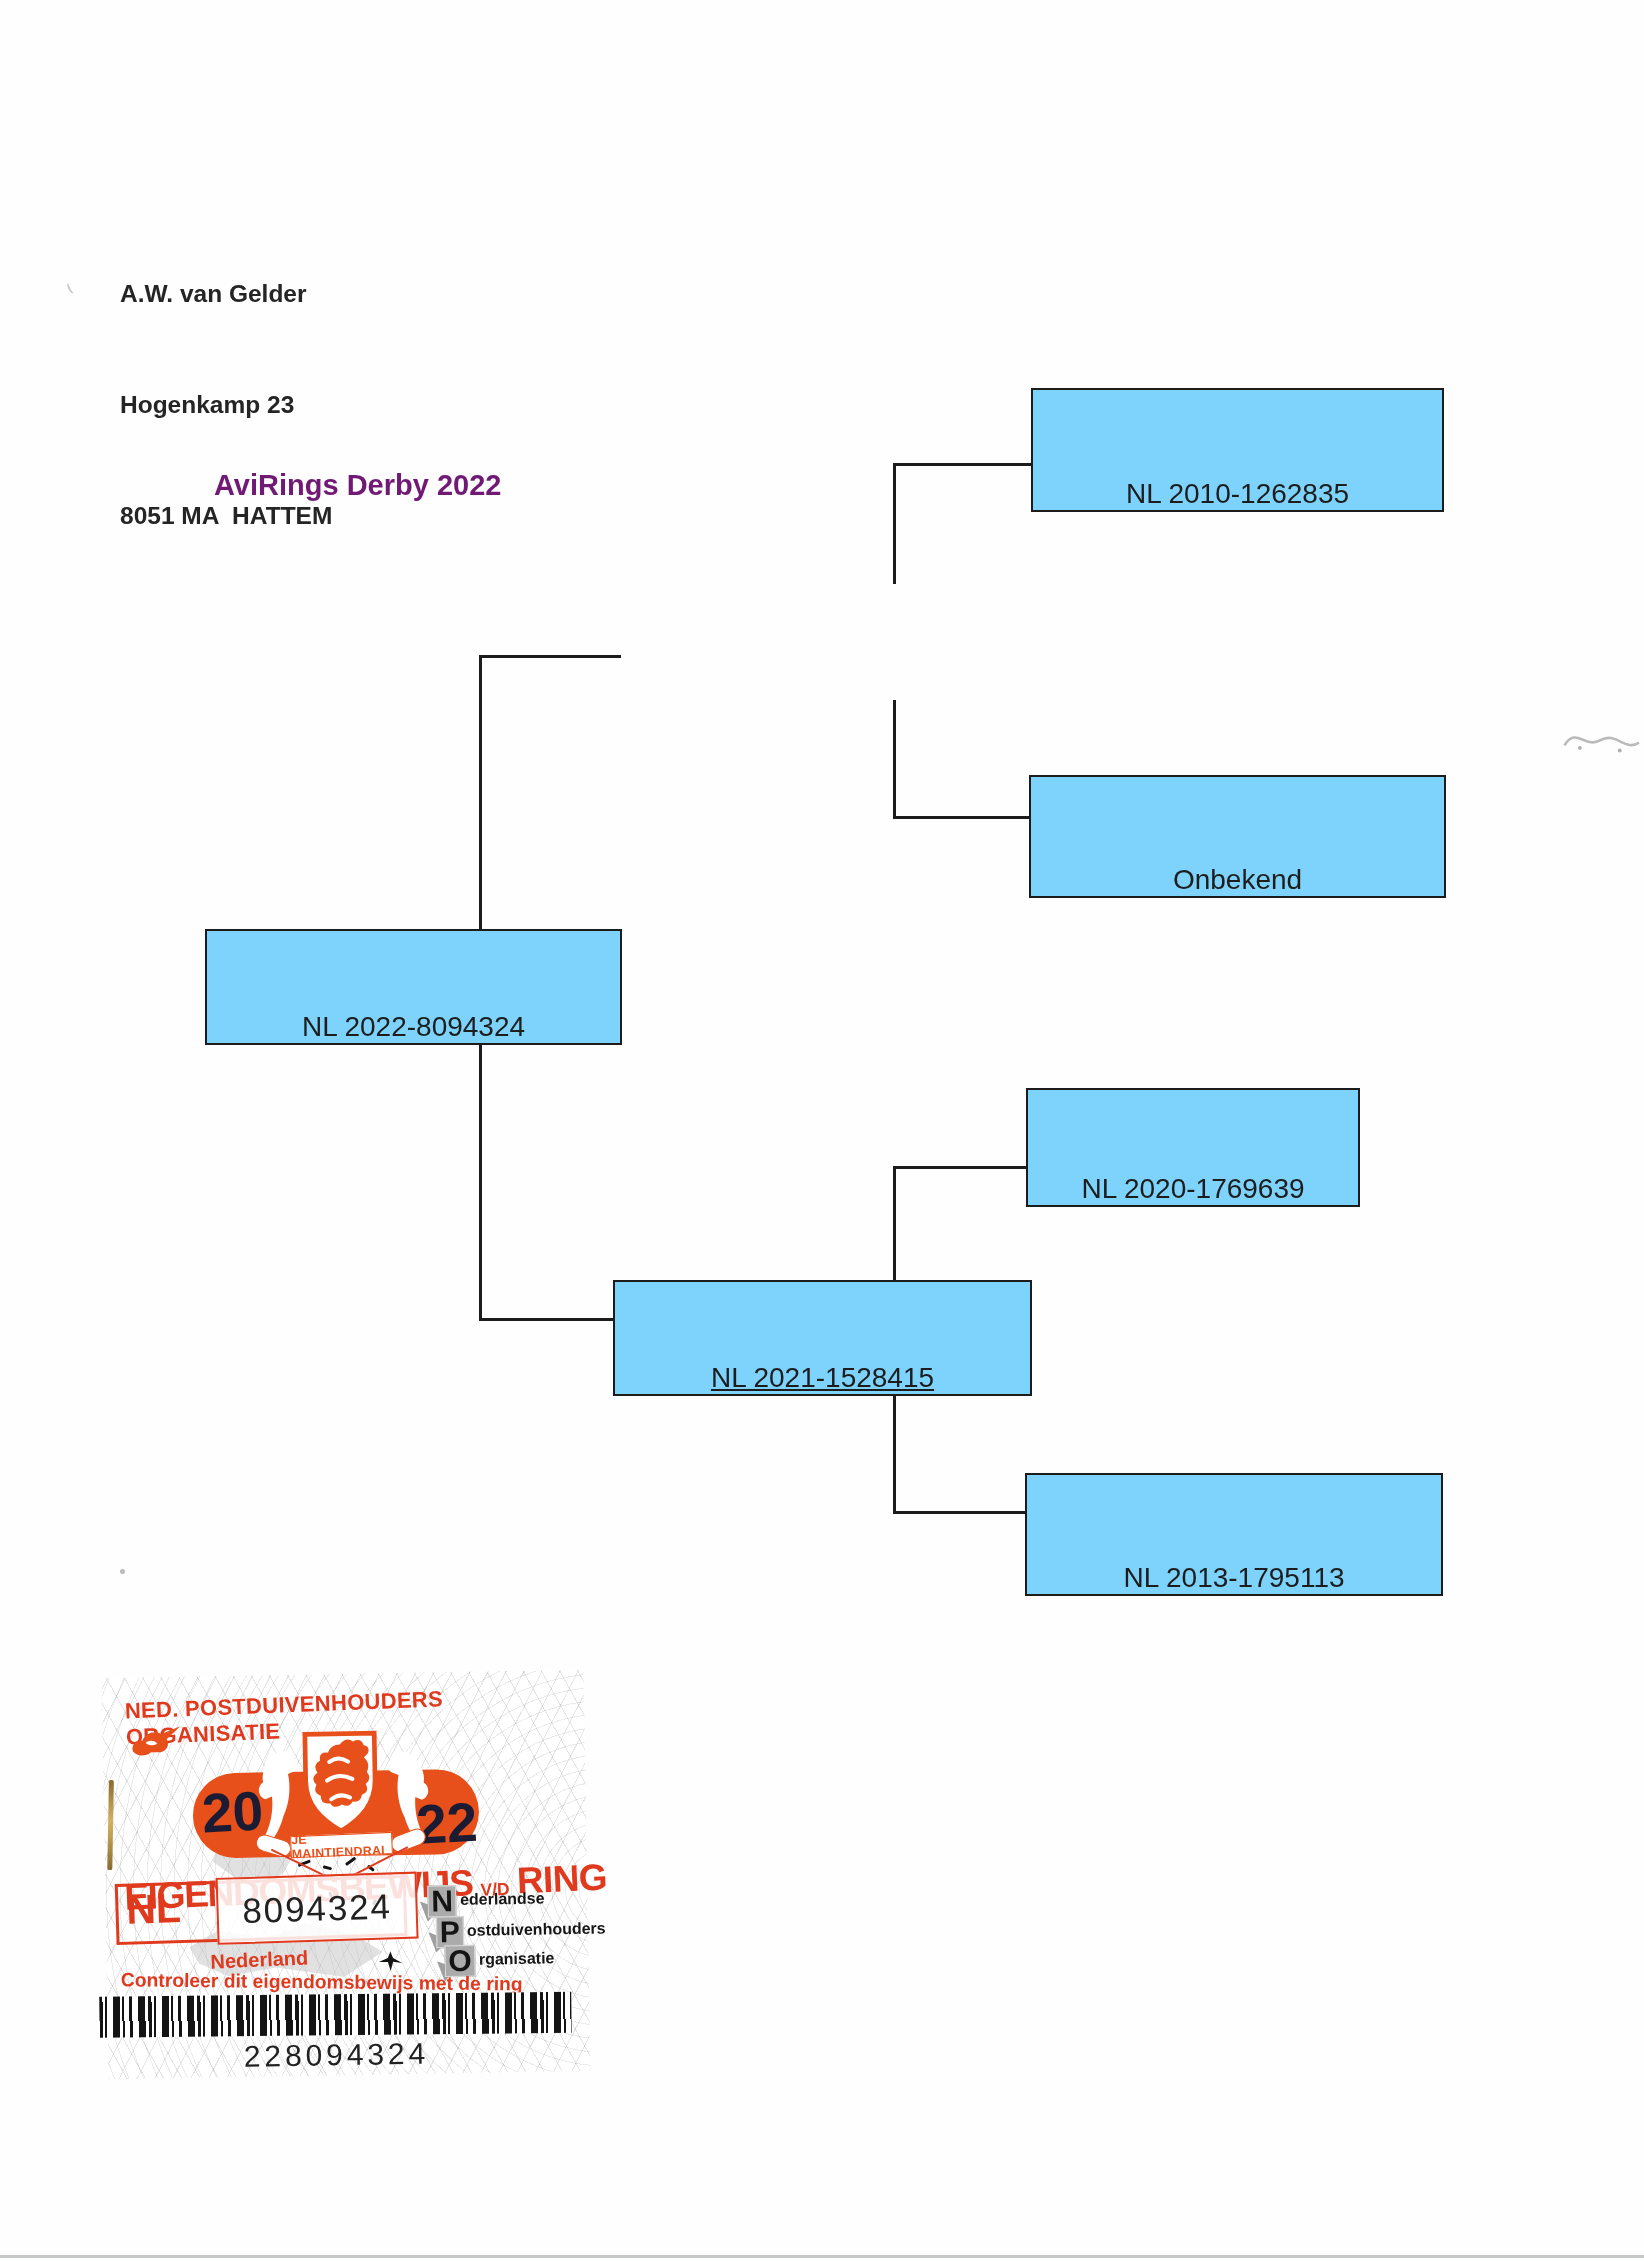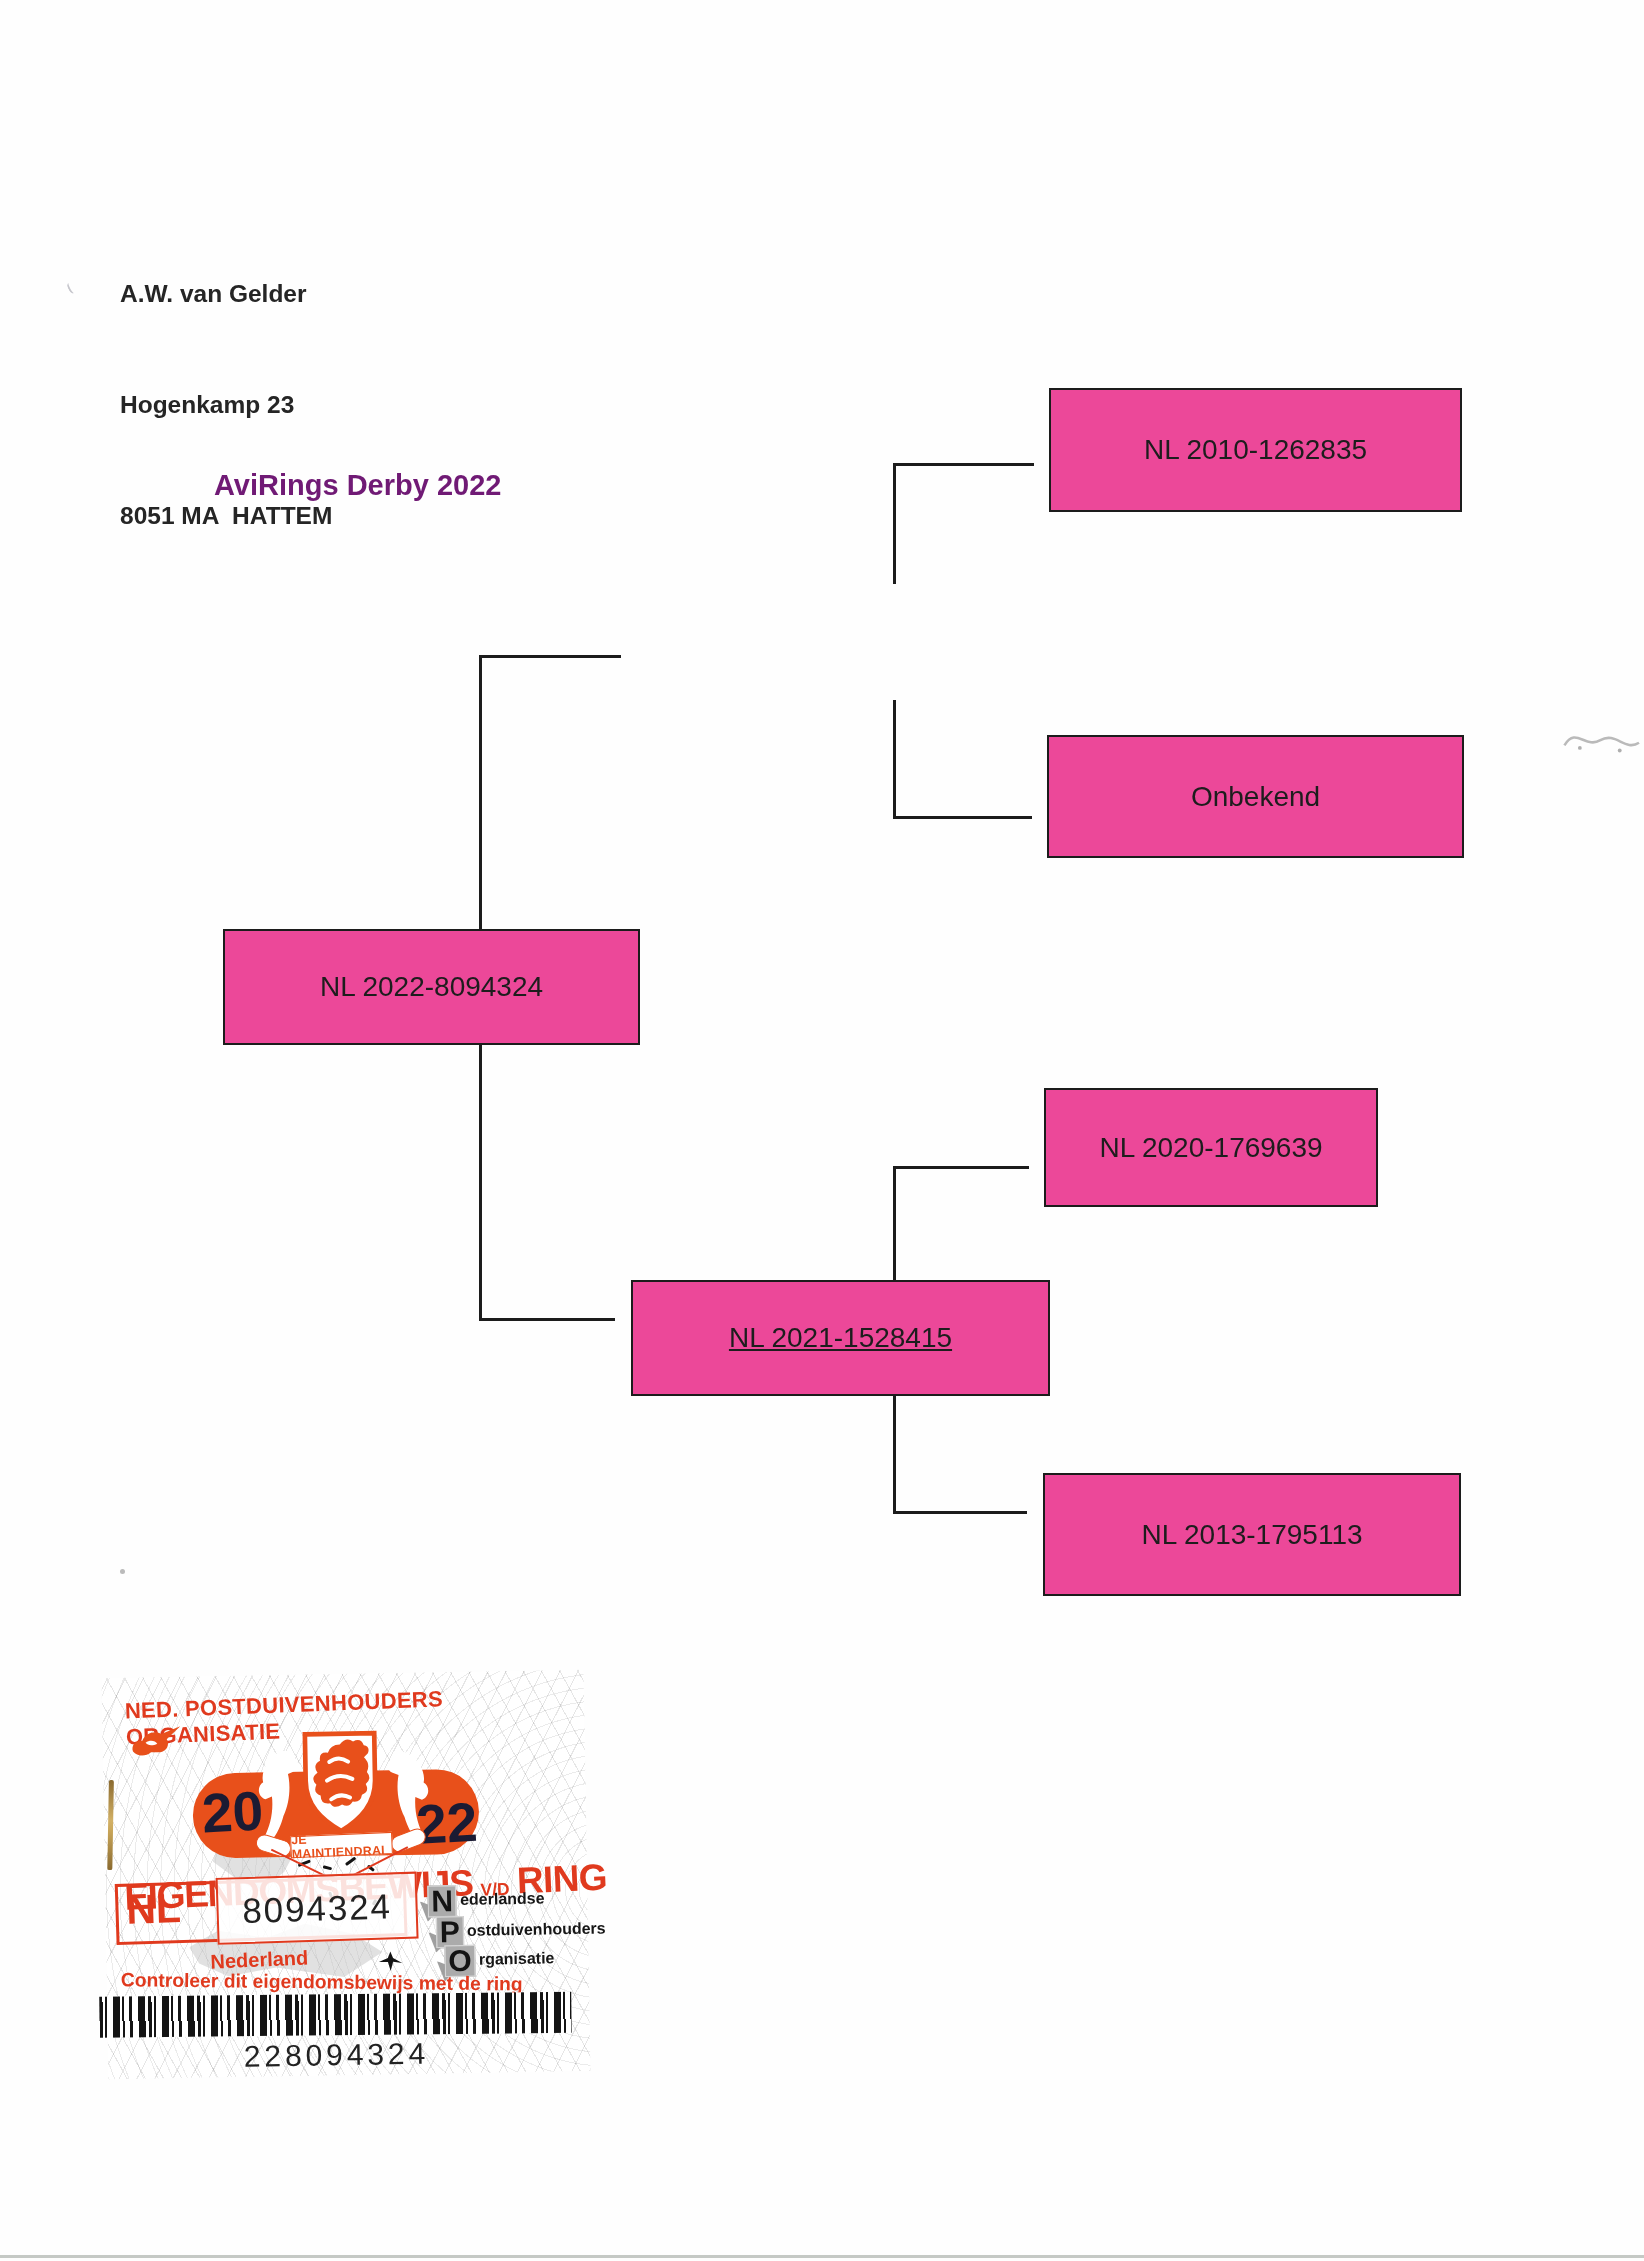--- a/index.html
+++ b/index.html
@@ -10,28 +10,28 @@
   }
   
   .addr { position:absolute; left:120px; top:201px; color:#252525; font-weight:700;
           font-size:24.5px; line-height:37px; white-space:pre; }
   .doc-title { position:absolute; left:214px; top:469px; color:#701a75; font-weight:700; font-size:29px; }
   .stray-mark { position:absolute; left:68px; top:282px; width:6.4px; height:11.6px;
           border-left:2.6px solid #9a9aa5; border-radius:60% 0 0 60%; transform:rotate(-28deg); opacity:.55; }
   .stray-dot { position:absolute; left:120px; top:1569px; width:5.2px; height:5.2px; border-radius:50%;
           background:#777; opacity:.5; }
   
-  .pbox { position:absolute; border:2.6px solid #1c1c1c; background:#ec4899; display:flex;
-          align-items:center; justify-content:center; font-size:28px; color:#1d1d1d;margin-left:18px; }
+  .pbox { position:absolute; border:2.6px solid #1c1c1c; background:#7dd3fc; display:flex;
+          align-items:flex-end; justify-content:center; font-size:28px; color:#1d1d1d; }
   .pl { position:absolute; background:#1c1c1c; }
   .b-subject  { left:205px;  top:929px; width:417px; height:116px; }
   .b-sire     { left:619px;  top:581px;  width:416px; height:121px; }
   .b-dam      { left:613px;  top:1280px; width:419px; height:116px;text-decoration:underline; }
   .b-ss       { left:1031px; top:388px;  width:413px; height:124px; }
-  .b-sd       { left:1029px; top:735px; width:417px; height:123px; }
+  .b-sd       { left:1029px; top:775px; width:417px; height:123px; }
   .b-ds       { left:1026px; top:1088px; width:334px; height:119px; }
   .b-dd       { left:1025px; top:1473px; width:418px; height:123px; }
   .l-v1 { left:479px;  top:655px; width:2.6px;  height:277px; }
   .l-h1 { left:479px;  top:655px; width:142px; height:2.6px; }
   .l-v2 { left:479px;  top:1043px; width:2.6px;  height:278px; }
   .l-h2 { left:479px;  top:1318px; width:136px; height:2.6px; }
   .l-v3 { left:893px; top:463px;  width:2.6px;  height:121px; }
   .l-h3 { left:893px; top:463px;  width:141px; height:2.6px; }
   .l-v4 { left:893px; top:700px; width:2.6px;  height:118px; }
   .l-h4 { left:893px; top:816px; width:139px; height:2.6px; }

